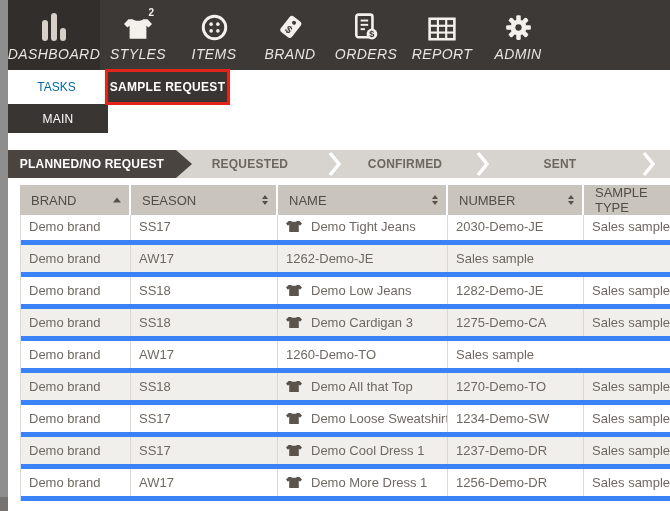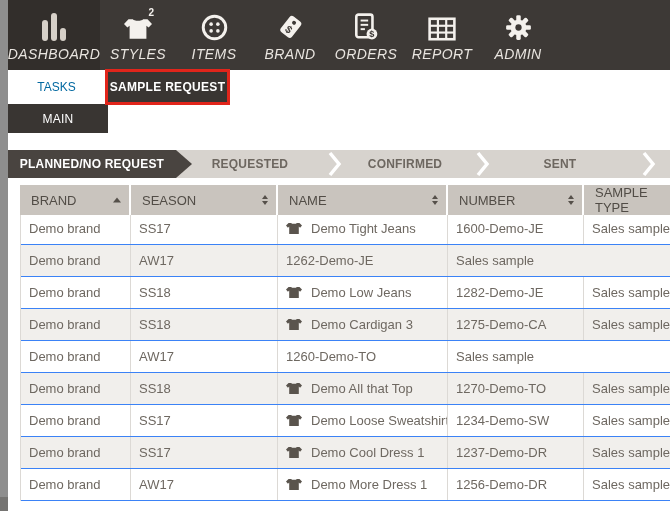--- a/index.html
+++ b/index.html
@@ -65,21 +65,21 @@
     border-bottom:5px solid #55504a; }
   .sort-both { position:absolute; right:8px; top:50%; transform:translateY(-50%);
     display:flex; flex-direction:column; gap:2px; }
   .sort-both i { display:block; width:0; height:0; border-left:3.5px solid transparent;
     border-right:3.5px solid transparent; }
   .sort-both .up { border-bottom:4px solid #55504a; }
   .sort-both .dn { border-top:4px solid #55504a; }
 
   .tbody { border-top:1px solid #dcd9d5; border-left:1px solid #dcd9d5; margin-top:1px; }
   .row { display:grid; grid-template-columns:110px 147px 170px 136px minmax(0,1fr);
-    height:32px; background:#fff; border-bottom:1px solid #3b82f6; cursor:pointer; }
+    height:32px; background:#fff; border-bottom:5px solid #3b82f6; cursor:pointer; }
   .row:nth-child(even) { background:#f1efec; }
   .td { display:flex; align-items:center; padding-left:8px; font-size:13px; color:#6e6861;
     border-right:1px solid #dcd9d5; overflow:hidden; white-space:nowrap; }
   .td:last-child { border-right:none; }
   .td-name .shirt { flex:0 0 auto; margin-right:9px; display:flex; align-items:center; }
 </style>
 </head>
 <body>
 
 <div class="stage">
@@ -247,21 +247,21 @@
           <div class="td">Demo brand</div>
           <div class="td">SS17</div>
           <div class="td td-name">
             <span class="shirt">
                 <svg width="16" height="13" viewBox="0 0 20 16">
                   <path d="M3.2,1 L6.4,1 C6.8,2.4 13.2,2.4 13.6,1 L16.8,1 L20,4.4 L17.6,7 L16,5.6 L16,15 L4,15 L4,5.6 L2.4,7 L0,4.4 Z" fill="#5a544d"></path>
                 </svg>
               </span>
             <span>Demo Tight Jeans</span>
           </div>
-          <div class="td">1600-Demo-JE</div>
+          <div class="td">2030-Demo-JE</div>
           <div class="td">Sales sample</div>
         </div>
 
         <div class="row">
           <div class="td">Demo brand</div>
           <div class="td">AW17</div>
           <div class="td">1262-Demo-JE</div>
           <div class="td">Sales sample</div>
         </div>
 

